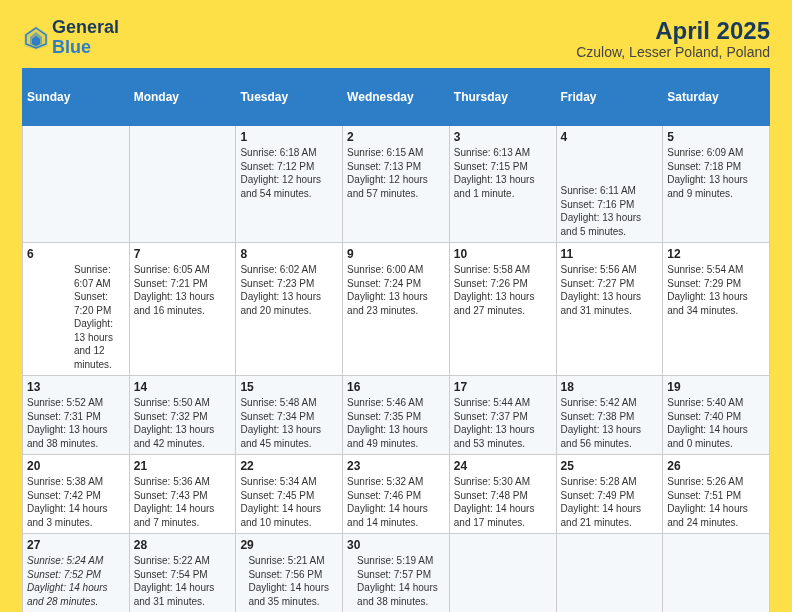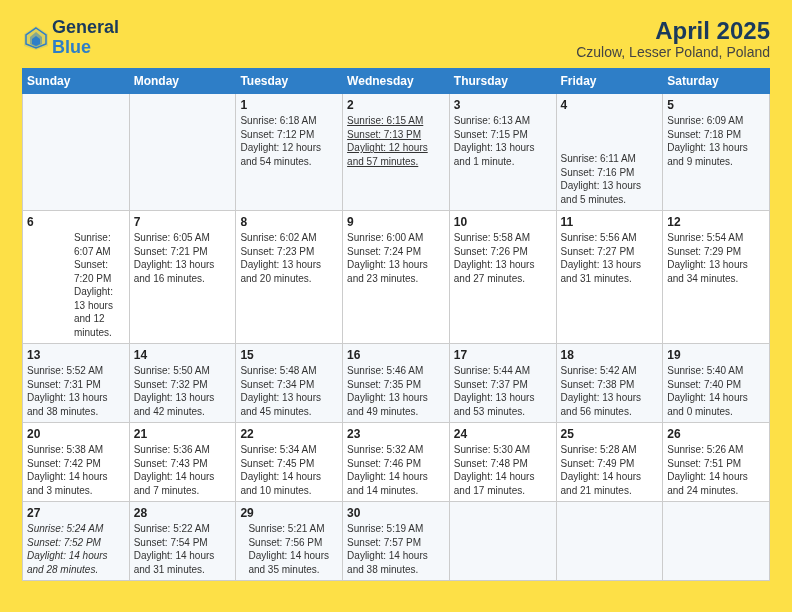--- a/index.html
+++ b/index.html
@@ -47,21 +47,21 @@
     table {
       width: 100%;
       border-collapse: collapse;
       table-layout: fixed;
     }
     thead tr th {
       background: #2e7ec7;
       color: #fff;
       font-size: 12px;
       font-weight: bold;
-      padding: 5px 4px;
+      padding: 21px 4px;
       text-align: left;
       border: 1px solid #2e7ec7;
     }
     tbody tr td {
       border: 1px solid #ccc;
       vertical-align: top;
       padding: 4px 4px 4px 4px;
       font-size: 10px;
       color: #222;
       height: 78px;
@@ -129,21 +129,21 @@
           <td class="empty-cell"></td>
           <td>
             <span class="day-num">1</span>
             <div class="cell-detail" style="white-space: pre-line;">Sunrise: 6:18 AM
 Sunset: 7:12 PM
 Daylight: 12 hours
 and 54 minutes.</div>
           </td>
           <td>
             <span class="day-num">2</span>
-            <div class="cell-detail" style="white-space: pre-line; text-decoration: underline;">Sunrise: 6:15 AM
+            <div class="cell-detail" style="white-space: pre-line;">Sunrise: 6:15 AM
 Sunset: 7:13 PM
 Daylight: 12 hours
 and 57 minutes.</div>
           </td>
           <td>
             <span class="day-num">3</span>
             <div class="cell-detail" style="white-space: pre-line;">Sunrise: 6:13 AM
 Sunset: 7:15 PM
 Daylight: 13 hours
 and 1 minute.</div>
@@ -333,21 +333,21 @@
           </td>
           <td>
             <span class="day-num">29</span>
             <div class="cell-detail" style="white-space: pre-line; margin-left: 8px;">Sunrise: 5:21 AM
 Sunset: 7:56 PM
 Daylight: 14 hours
 and 35 minutes.</div>
           </td>
           <td>
             <span class="day-num">30</span>
-            <div class="cell-detail" style="white-space: pre-line;">Sunrise: 5:19 AM
+            <div class="cell-detail" style="white-space: pre-line; margin-left: 10px;">Sunrise: 5:19 AM
 Sunset: 7:57 PM
 Daylight: 14 hours
 and 38 minutes.</div>
           </td>
           <td class="empty-cell"></td>
           <td class="empty-cell"></td>
           <td class="empty-cell"></td>
         </tr>
       </tbody>
   </table>

